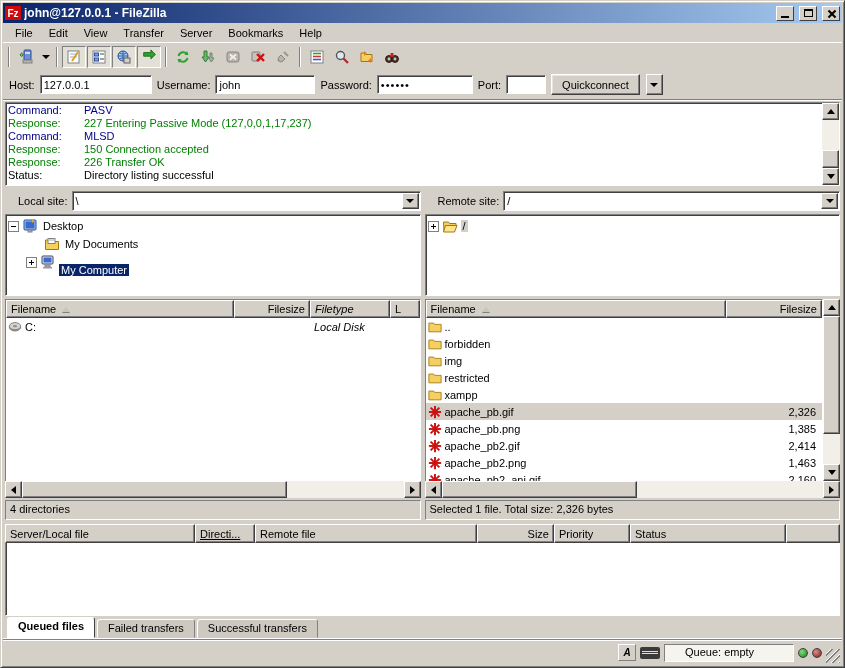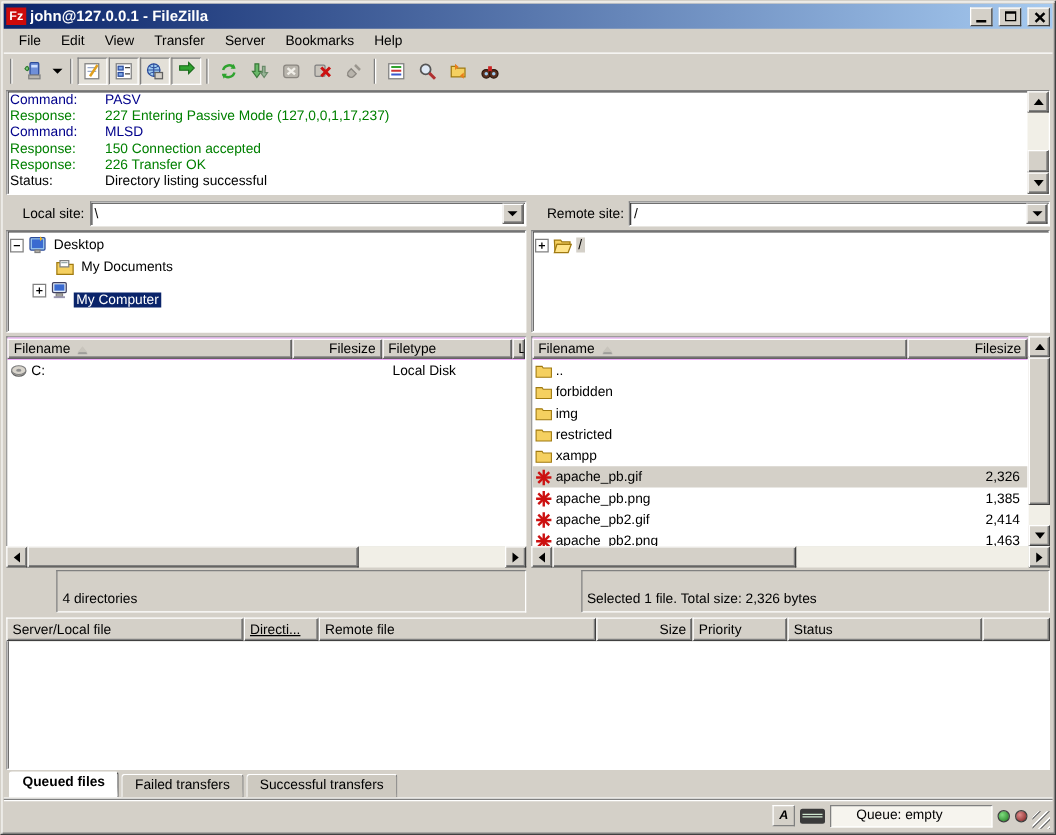--- a/index.html
+++ b/index.html
@@ -96,36 +96,36 @@
   .expander.plus::after{ left:4px; top:2px; width:1px; height:5px; }
   .tree-indent{ width:15px; flex:none; }
   .tree-label{ padding:0 2px; }
   .sel-focus{ background:#0a246a; color:#fff;margin-top:16px; }
   .sel-nofocus{ background:#d4d0c8; }
 
   .listwrap{ flex:1; display:flex; min-height:0; }
   .listmain{ flex:1; display:flex; flex-direction:column; min-width:0;
     background:#fff; border:1px solid #808080; border-bottom:none; border-right-color:#fff;
     box-shadow: inset 1px 1px 0 #404040; }
-  .lheader{ height:18px; flex:none; display:flex; background:#f0abfc;align-items:center; }
+  .lheader{ height:18px; flex:none; display:flex; background:#f0abfc; }
   .hcell{ border:1px solid; border-color:#fff #404040 #404040 #fff; box-shadow: inset -1px -1px 0 #808080;
     background:#d4d0c8; padding:1px 4px; display:flex; align-items:center; gap:6px;
     white-space:nowrap; overflow:hidden; }
   .hcell.right{ justify-content:flex-end; }
   .sort-asc{ width:0;height:0;border-left:4px solid transparent;border-right:4px solid transparent;
     border-bottom:5px solid #c8c4bc; filter:drop-shadow(0 1px 0 #808080); }
   .lbody{ flex:1; overflow:hidden; background:#fff; }
   .lrow{ display:flex; align-items:center; height:17px; white-space:nowrap; }
   .lrow .c-name{ display:flex; align-items:center; gap:3px; overflow:hidden; padding-left:2px; }
   .c-size{ text-align:right; padding-right:6px; flex:none; }
-  .status-line{ height:20px; flex:none; margin-top:2px; padding:16px 4px; border:1px solid;
-    border-color:#808080 #fff #fff #808080; white-space:nowrap; overflow:hidden;margin-left:40px; }
-
-  
-  .lc-name{ width:228px; flex:none; } .lc-size{ width:76px; } .lc-type{ width:104px; flex:none; padding:1px 4px; } .lc-last{ flex:1; }
+  .status-line{ height:20px; flex:none; margin-top:2px; padding:2px 4px; border:1px solid;
+    border-color:#808080 #fff #fff #808080; white-space:nowrap; overflow:hidden; }
+
+  
+  .lc-name{ width:228px; flex:none; } .lc-size{ width:76px; } .lc-type{ width:80px; flex:none; padding:1px 4px;font-style:italic; } .lc-last{ flex:1; }
   
   .rc-name{ flex:1; min-width:0; } .rc-size{ width:96px; }
 
   .icon16{ width:16px; height:16px; flex:none; display:block; }
   .icon14{ width:14px; height:14px; flex:none; display:block; }
 
   
   .queue-header{ height:19px; flex:none; display:flex; margin:2px 2px 0 2px; }
   .qc-c0{ width:190px; flex:none; } .qc-c1{ width:60px; flex:none;text-decoration:underline; } .qc-c2{ width:222px; flex:none; }
   .qc-c3{ width:77px; flex:none; } .qc-c4{ width:76px; flex:none; } .qc-c5{ width:156px; flex:none; }
@@ -286,20 +286,34 @@
       <svg class="icon16" viewBox="0 0 16 16">
         <circle cx="5" cy="10" r="3.4" fill="#5a3020" stroke="#2a140a"></circle>
         <circle cx="11" cy="10" r="3.4" fill="#5a3020" stroke="#2a140a"></circle>
         <rect x="6.5" y="4" width="3" height="4" fill="#cc2222"></rect>
         <circle cx="5" cy="10" r="1.4" fill="#9ecbef"></circle>
         <circle cx="11" cy="10" r="1.4" fill="#9ecbef"></circle>
       </svg>
     </div>
   </div>
 
+  <div class="quickbar">
+    <span class="qlabel">Host:</span>
+    <input class="field f-host" value="127.0.0.1" style="">
+    <span class="qlabel">Username:</span>
+    <input class="field f-user" value="john" style="">
+    <span class="qlabel">Password:</span>
+    <input class="field f-pass" value="••••••" style="">
+    <span class="qlabel">Port:</span>
+    <input class="field f-port" value="" style="">
+    <button class="qc-btn">Quickconnect</button>
+    <div class="qc-drop">
+        <div class="arrow-down"></div>
+      </div>
+  </div>
 
   <div class="log-area">
     <div class="log-lines">
       <div class="log-row t-command">
           <span class="log-label">Command:</span>
           <span>PASV</span>
         </div>
       <div class="log-row t-response">
           <span class="log-label">Response:</span>
           <span>227 Entering Passive Mode (127,0,0,1,17,237)</span>

